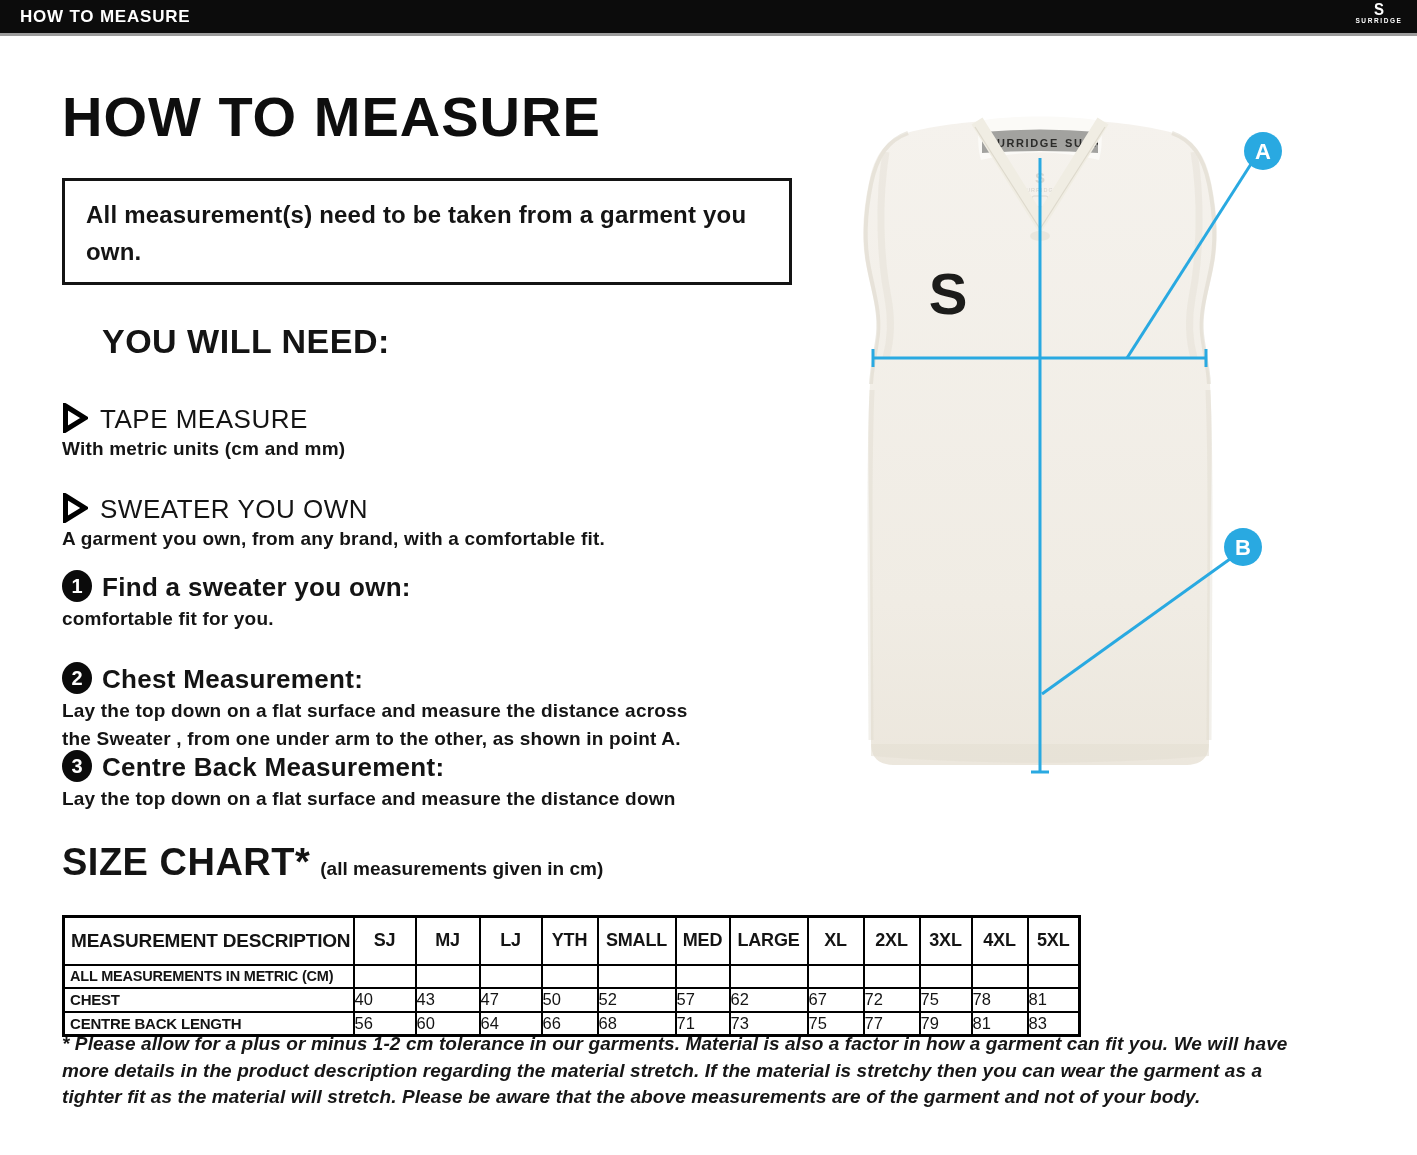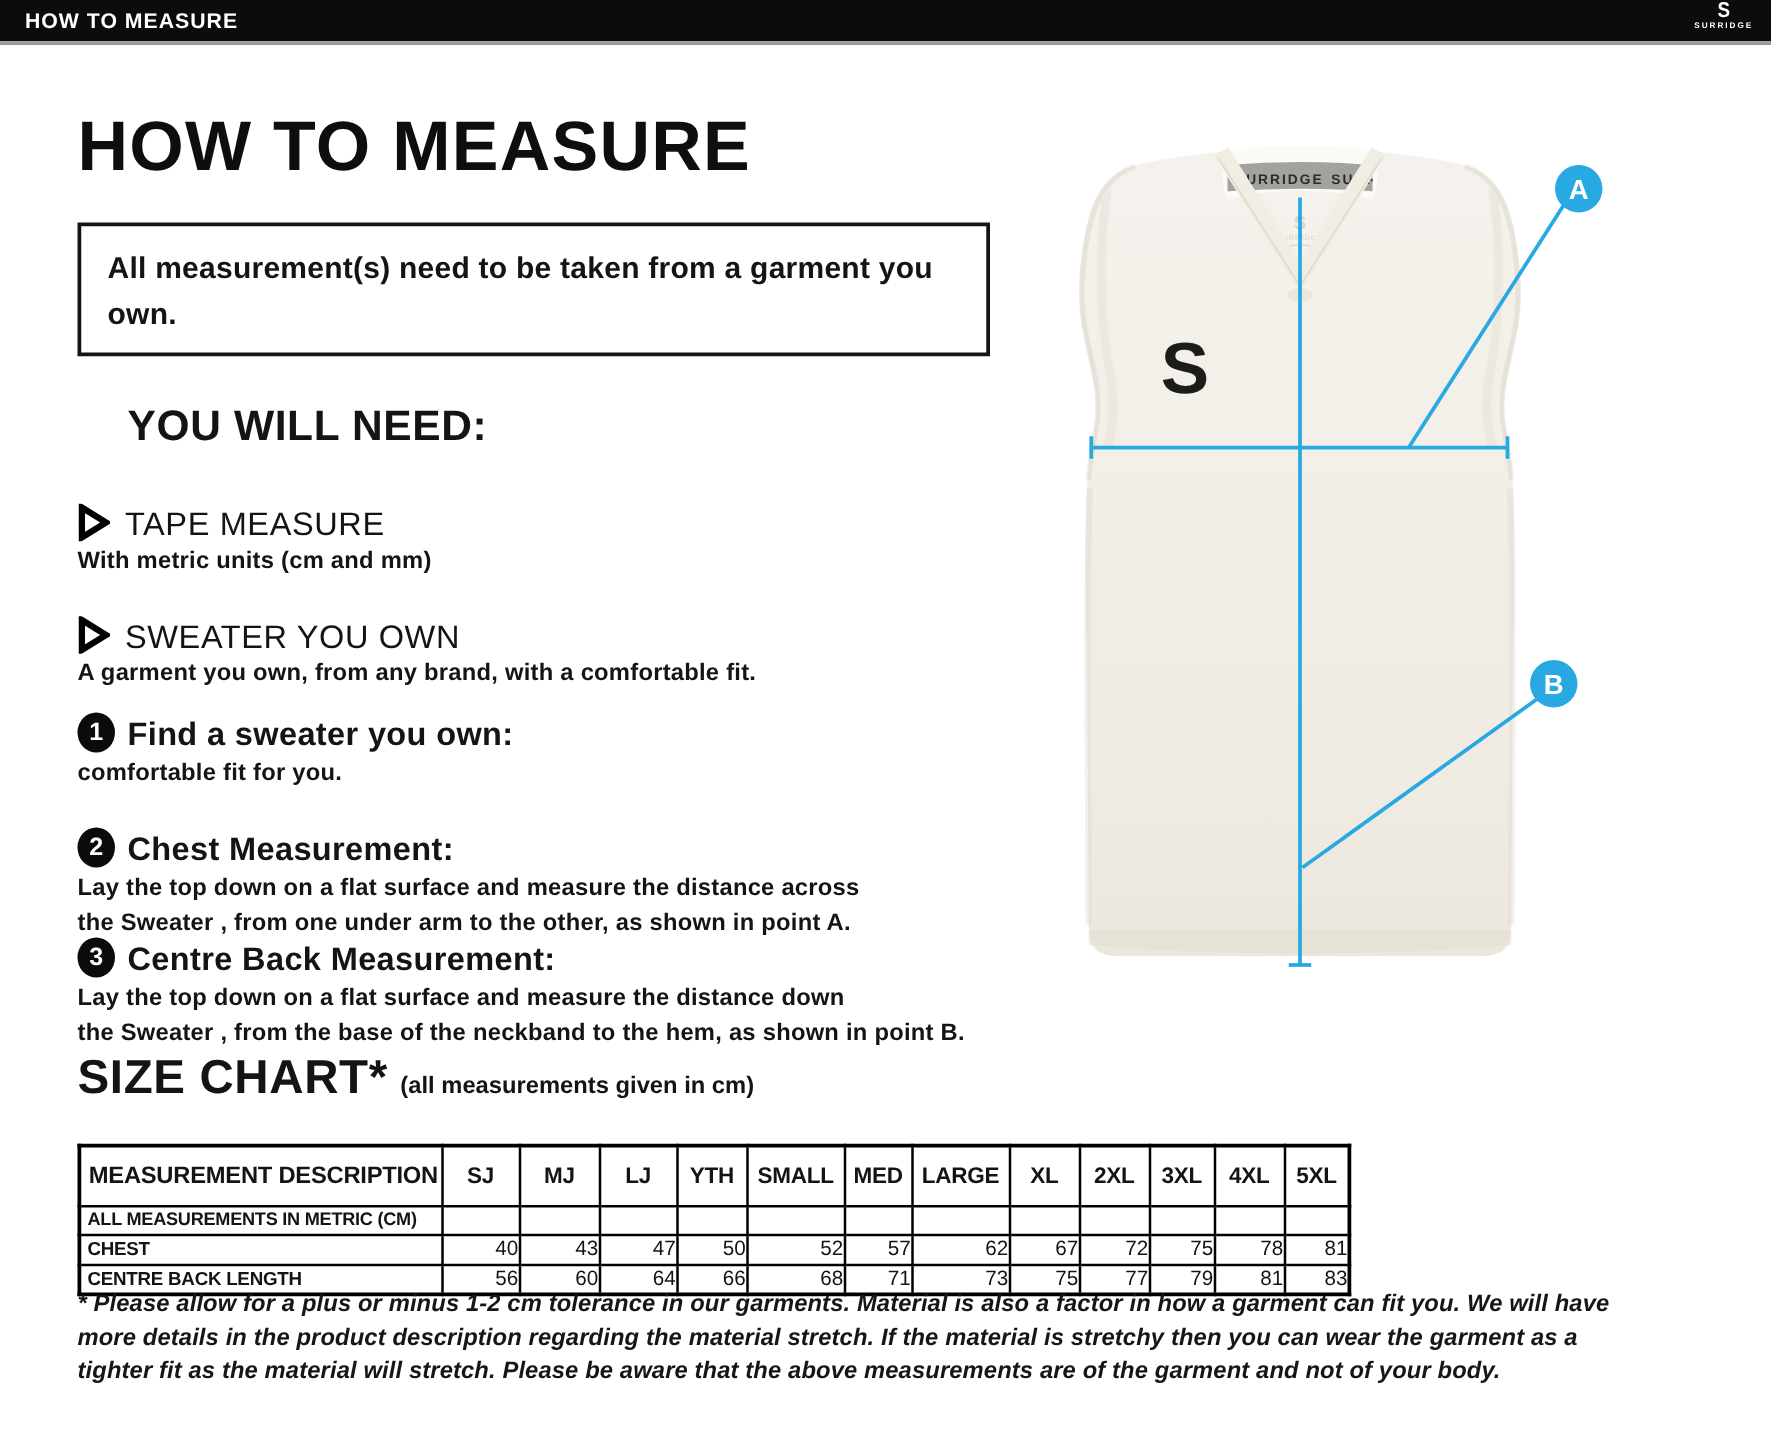--- a/index.html
+++ b/index.html
@@ -33,21 +33,21 @@
   .sc-head { position:absolute; left:62px; top:841px; }
   .sc-head .big { font-size:38px; font-weight:bold; letter-spacing:.5px; }
   .sc-head .small { font-size:19px; font-weight:bold; margin-left:10px; }
 
   
   table.size { position:absolute; left:62px; top:915px; width:1016px; border-collapse:collapse;
                border:3px solid #000; table-layout:fixed; }
   table.size th, table.size td { border:2px solid #000; overflow:hidden; white-space:nowrap; }
   table.size th { font-size:18px; font-weight:bold; text-align:center; height:48px; letter-spacing:-.2px;margin-top:24px; }
   table.size th.desc { font-size:19px; text-align:left; padding-left:6px; }
-  table.size td { font-size:16.5px; font-weight:normal; text-align:right; height:24px; }
+  table.size td { font-size:16.5px; font-weight:normal; text-align:left; height:24px; }
   table.size td.desc { text-align:left; padding-left:5px; font-weight:bold; font-size:15px; letter-spacing:-.2px; }
   table.size tr.metric-row td { height:23px; }
   table.size tr.metric-row td.desc { font-size:14.5px; }
 
   .footnote { position:absolute; left:62px; top:1031px; width:1340px; font-size:19px; font-weight:bold;
               font-style:italic; line-height:26.5px; color:#161616; letter-spacing:.1px; }
 
   
   #diagram { position:absolute; left:840px; top:95px; width:450px; height:722px; }
 </style>
@@ -95,21 +95,20 @@
   <div class="step-title" style="left:102px;top:664px">Chest Measurement:</div>
   <div class="step-body" style="left:62px;top:697px">
     <div>Lay the top down on a flat surface and measure the distance across</div>
     <div>the Sweater , from one under arm to the other, as shown in point A.</div>
   </div>
 
   <div class="badge" style="left:62px;top:750px">3</div>
   <div class="step-title" style="left:102px;top:752px">Centre Back Measurement:</div>
   <div class="step-body" style="left:62px;top:785px">
     <div>Lay the top down on a flat surface and measure the distance down</div>
-    <div>the Sweater , from the base of the neckband to the hem, as shown in point B.</div>
   </div>
 
   <div class="sc-head">
     <span class="big">SIZE CHART*</span><span class="small">(all measurements given in cm)</span>
   </div>
 
   <table class="size">
     <colgroup id="size-table-cols">
         <col style="width: 290px;">
         <col style="width: 62px;">

